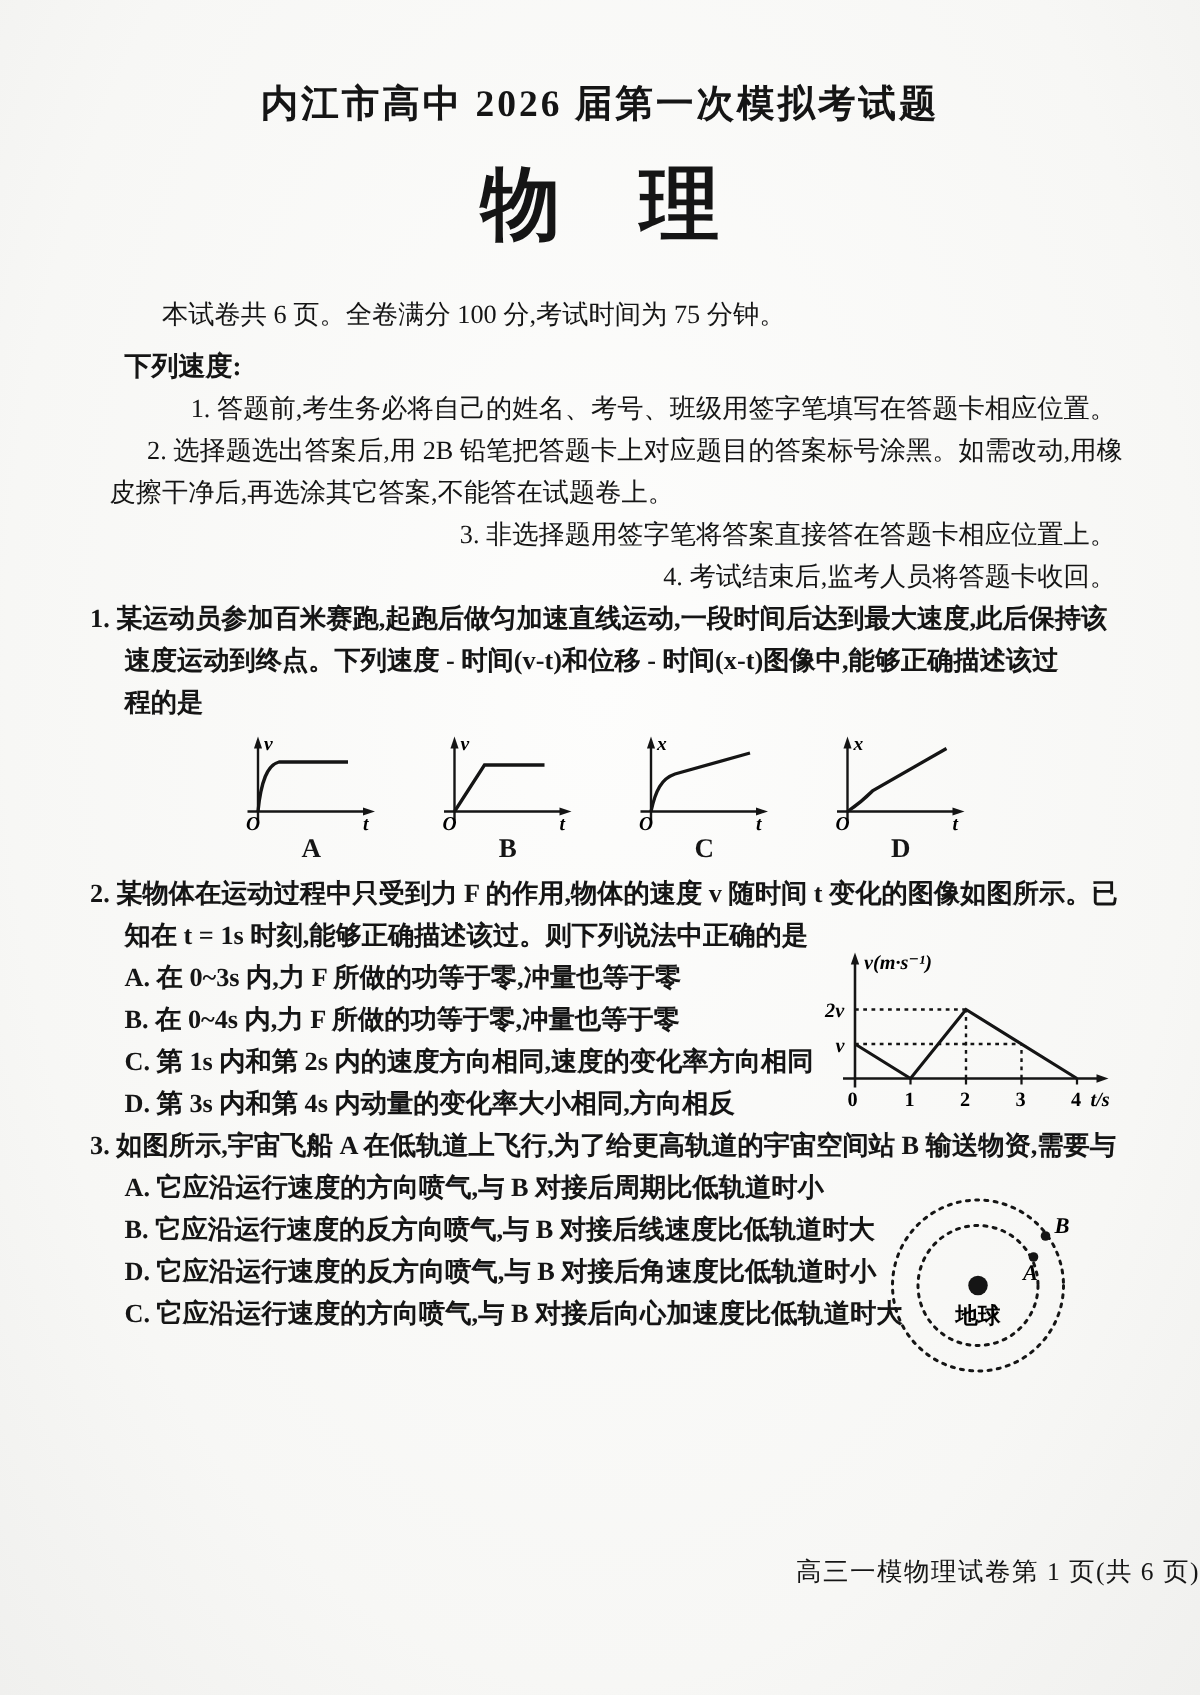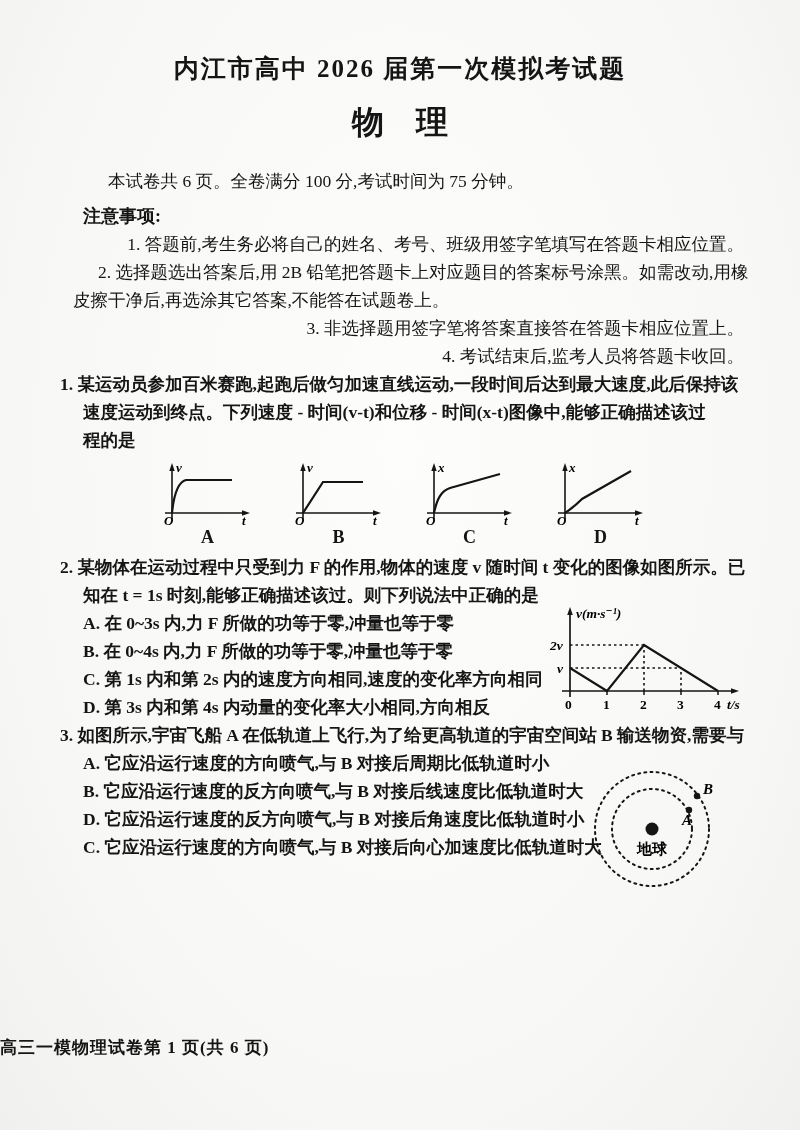--- a/index.html
+++ b/index.html
@@ -12,21 +12,21 @@
     position:relative; width:800px; height:1130px; overflow:hidden;
     background:#f9f9f8; color:#151515;
     background-image: radial-gradient(ellipse at 50% 40%, #fdfdfc 0%, #f7f7f5 70%, #f0f0ee 100%);
   }
   .title {
     padding-top:52px; text-align:center;
     font-size:25px; font-weight:700; letter-spacing:2px;
   }
   .subject {
     margin-top:16px; text-align:center;
-    font-size:32px; font-weight:700;
+    font-size:53px; font-weight:700;
   }
   .content { margin-top:22px; padding:0 56px 0 60px; font-size:17.5px; line-height:28px; }
   .line { white-space:nowrap; }
   .ind48 { padding-left:48px; }
   .ind38 { padding-left:38px;text-align:right; }
   .ind33 { padding-left:33px; }
   .ind23 { padding-left:23px; }
   .ind13 { padding-left:13px; }
   .bold  { font-weight:700; }
   .semib { font-weight:600; }
@@ -37,36 +37,36 @@
   }
   .mini-graph { width:95px; text-align:center; }
   .mini-graph .glabel { font-size:18px; font-weight:600; line-height:20px; }
   svg { display:block; }
   .q-block { position:relative; }
   .q-options { max-width:540px; }
   .vt-graph { position:absolute; top:48px; right:0; }
   .orbit-diagram { position:absolute; top:40px; right:4px; }
   .footer {
     position:absolute; top:1036px; left:0; width:100%;
-    text-align:left; font-size:17px; font-weight:700; letter-spacing:1px;
+    text-align:right; font-size:17px; font-weight:400; letter-spacing:1px;
   }
   .axis-lbl { font-style:italic; font-weight:600; }
 </style>
 </head>
 <body>
 
 <div class="page">
 
   <div class="title">内江市高中 2026 届第一次模拟考试题</div>
   <div class="subject">物　理</div>
 
   <div class="content">
 
     <div class="line ind48">本试卷共 6 页。全卷满分 100 分,考试时间为 75 分钟。</div>
-    <div class="line ind23 bold notes-title">注意事项:</div>
+    <div class="line ind23 bold notes-title">下列速度:</div>
     <div class="line ind38">1. 答题前,考生务必将自己的姓名、考号、班级用签字笔填写在答题卡相应位置。</div>
     <div class="line ind38">2. 选择题选出答案后,用 2B 铅笔把答题卡上对应题目的答案标号涂黑。如需改动,用橡</div>
     <div class="line ind13">皮擦干净后,再选涂其它答案,不能答在试题卷上。</div>
     <div class="line ind38">3. 非选择题用签字笔将答案直接答在答题卡相应位置上。</div>
     <div class="line ind38">4. 考试结束后,监考人员将答题卡收回。</div>
 
 
     <div class="q-block semib">
       <div class="line">1. 某运动员参加百米赛跑,起跑后做匀加速直线运动,一段时间后达到最大速度,此后保持该</div>
       <div class="line ind23">速度运动到终点。下列速度 - 时间(v-t)和位移 - 时间(x-t)图像中,能够正确描述该过</div>

